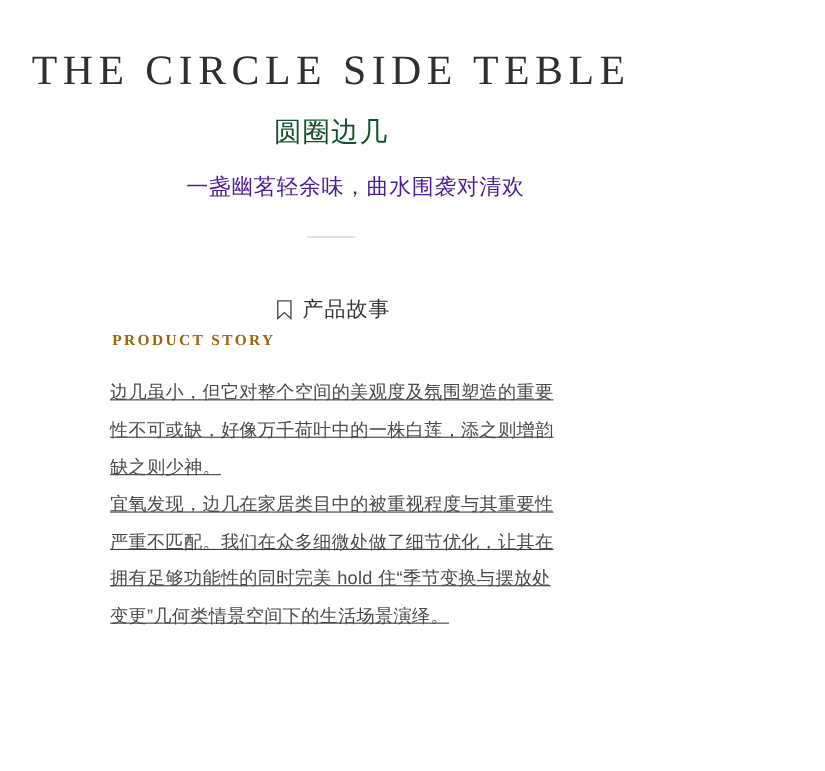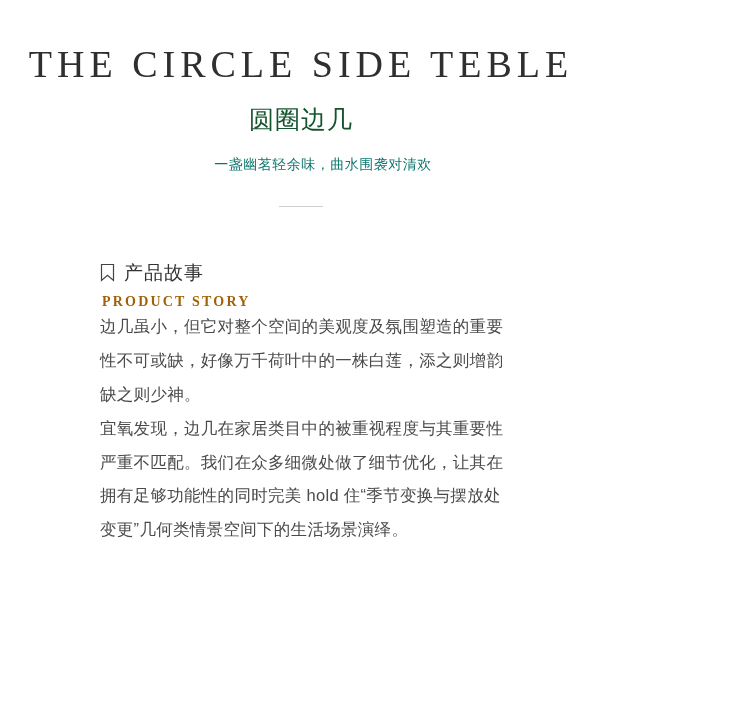--- a/index.html
+++ b/index.html
@@ -41,22 +41,22 @@
   .sub-title {
     font-family: "Liberation Sans", sans-serif;
     font-size: 25px;
     color: #14532d;
     letter-spacing: 1px;
     margin: 14px 0 0 0;
     font-weight: 400;
   }
   .tagline {
     font-family: "Liberation Sans", sans-serif;
-    font-size: 14px;
-    color: #0f766e;
+    font-size: 20px;
+    color: #4c1d95;
     letter-spacing: 0.5px;
     margin: 20px 0 0 0;
     font-weight: 400;
     padding-left: 44px;
   }
   .divider-wrap {
     margin: 32px 0 0 0;
     display: flex;
     justify-content: center;
   }
@@ -68,20 +68,21 @@
 
   
   .section {
     margin-top: 56px;
     padding: 0 96px 0 100px;
   }
   .section-head {
     display: flex;
     align-items: center;
     gap: 9px;
+    justify-content: center;
   }
   .tag-icon {
     width: 15px;
     height: 19px;
     display: inline-block;
     position: relative;
     flex: 0 0 auto;
   }
   .tag-icon svg { display: block; }
   .section-title-cn {
@@ -94,20 +95,22 @@
   .section-title-en {
     font-family: "Liberation Serif", serif;
     font-size: 14px;
     letter-spacing: 2.2px;
     color: #a16207;
     font-weight: 700;
     margin: 12px 0 0 2px;
   }
 
   .body-copy {
+    margin-top: 22px;
+    text-decoration: underline;
   }
   .body-copy p {
     font-size: 16.5px;
     line-height: 2.05;
     color: #4a4a4a;
     margin: 0;
     letter-spacing: 0.3px;
     text-align: left;
   }
   .body-copy p + p {

